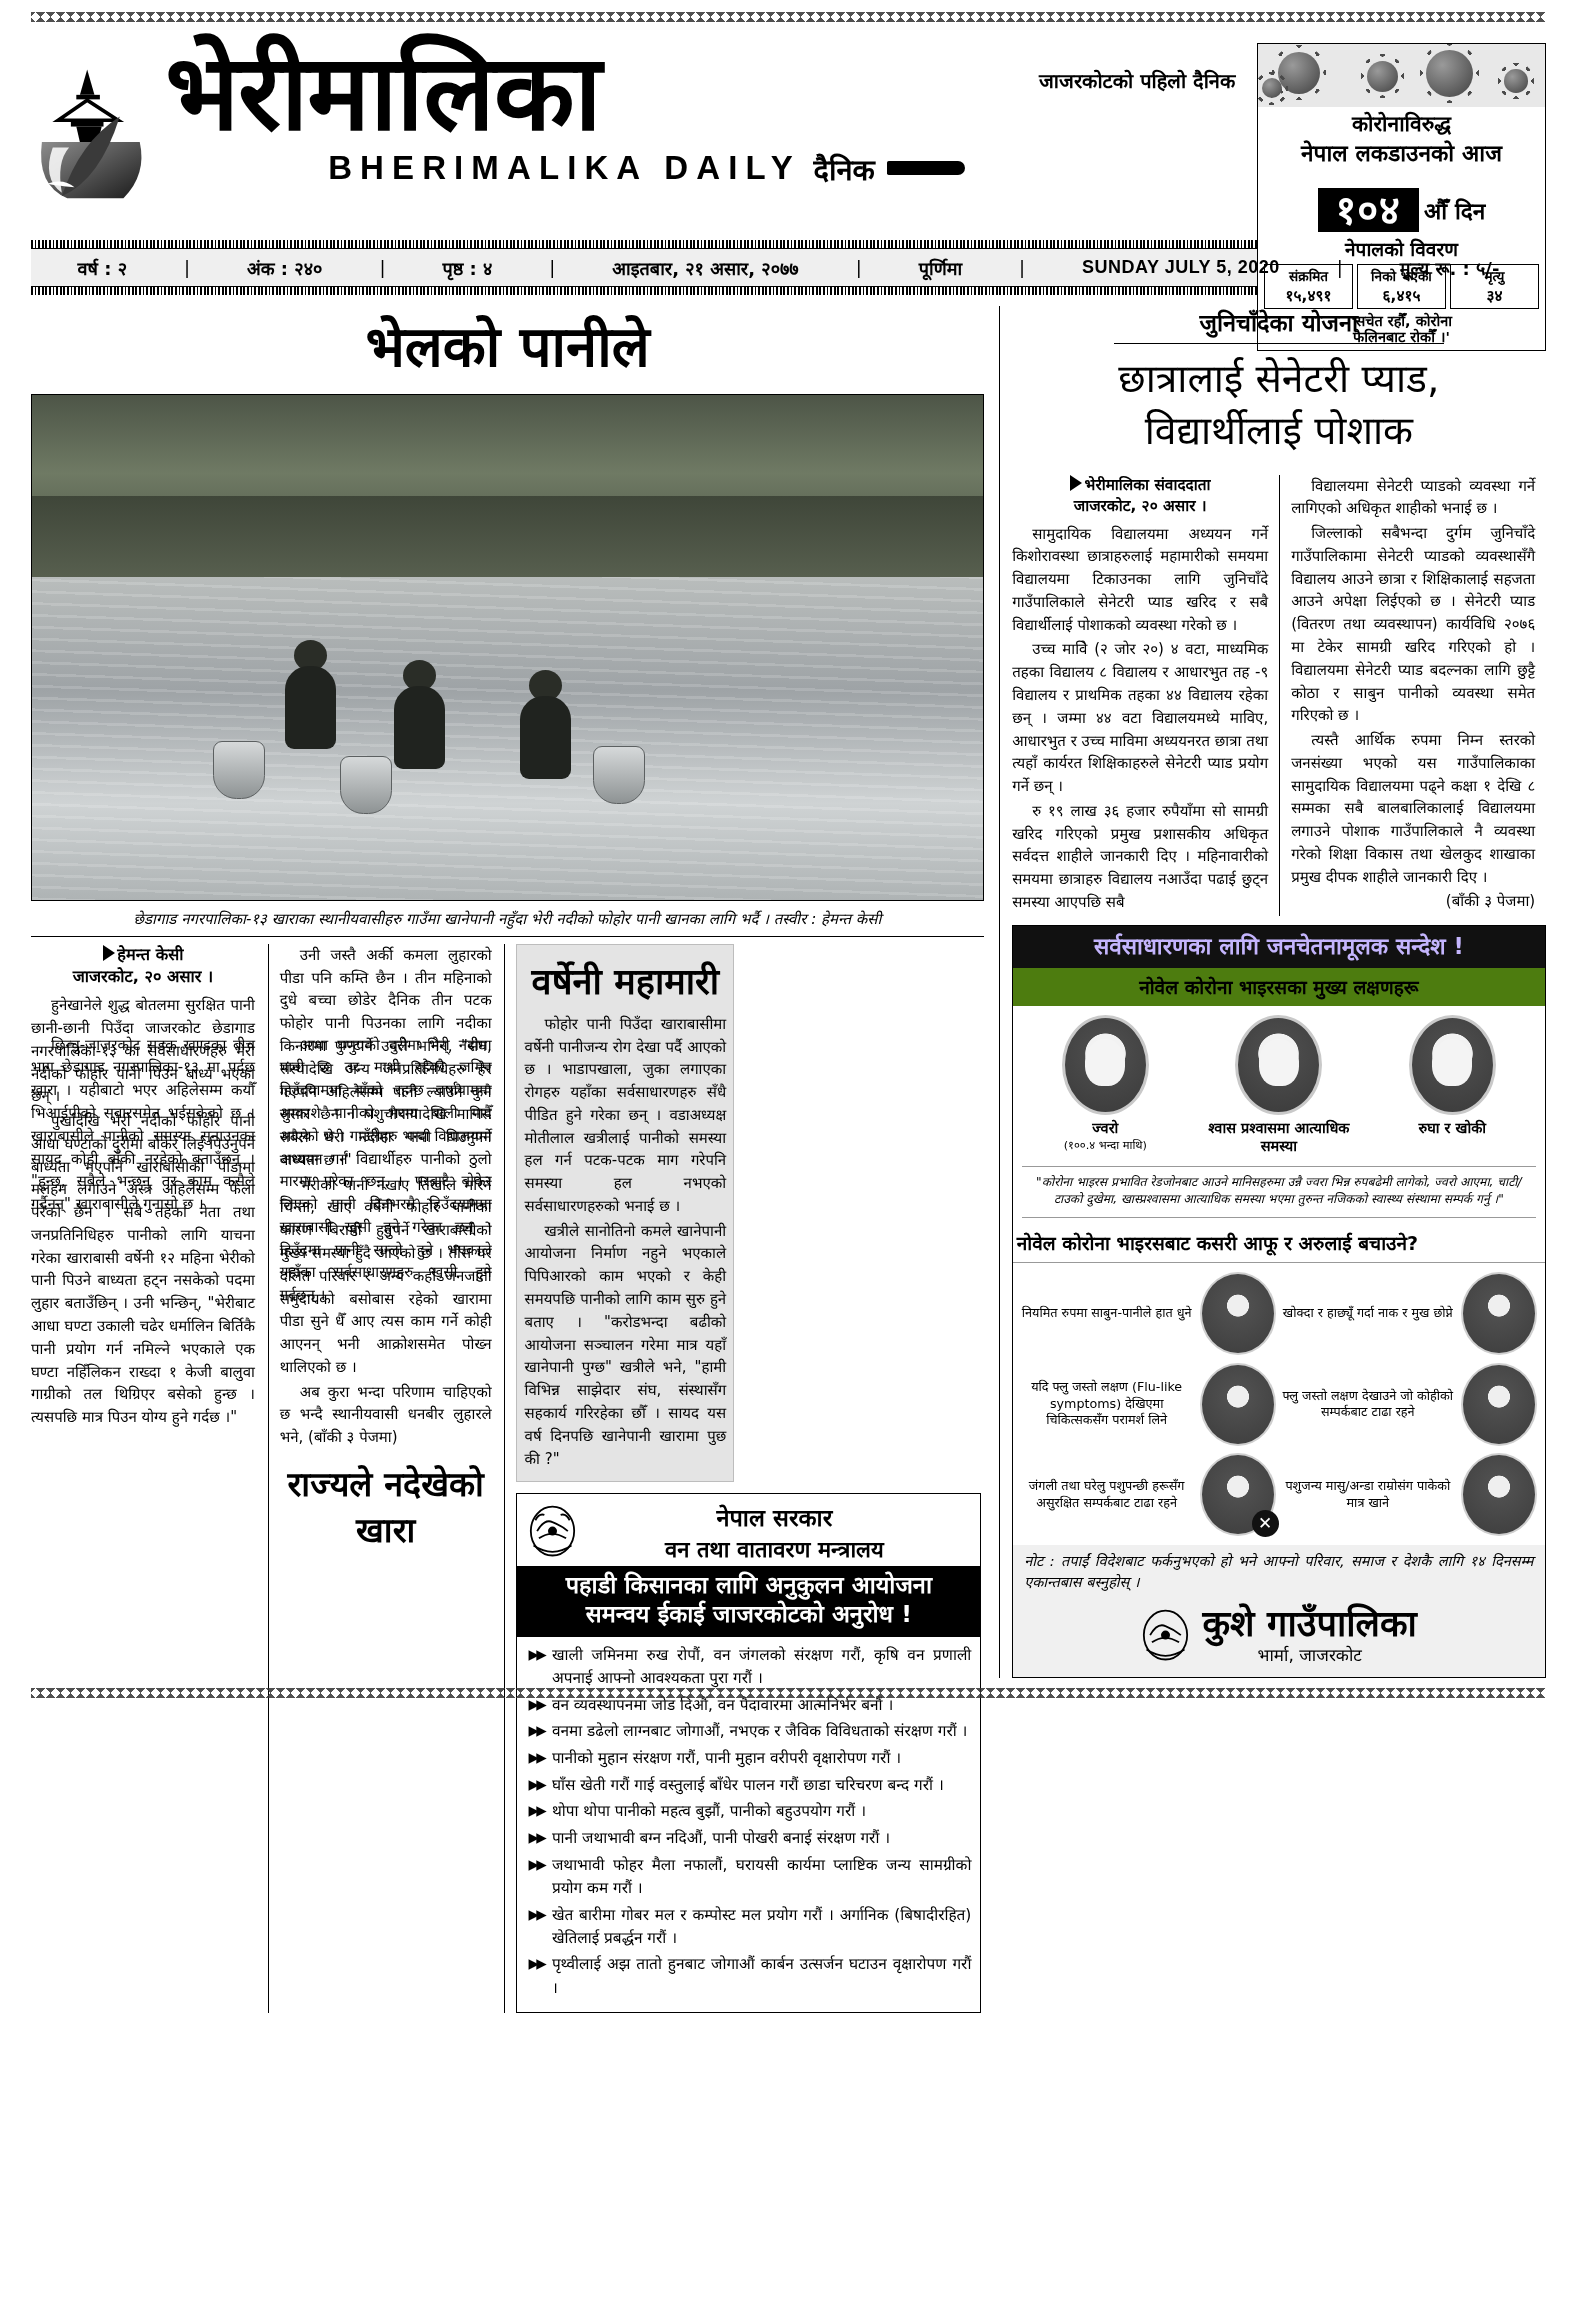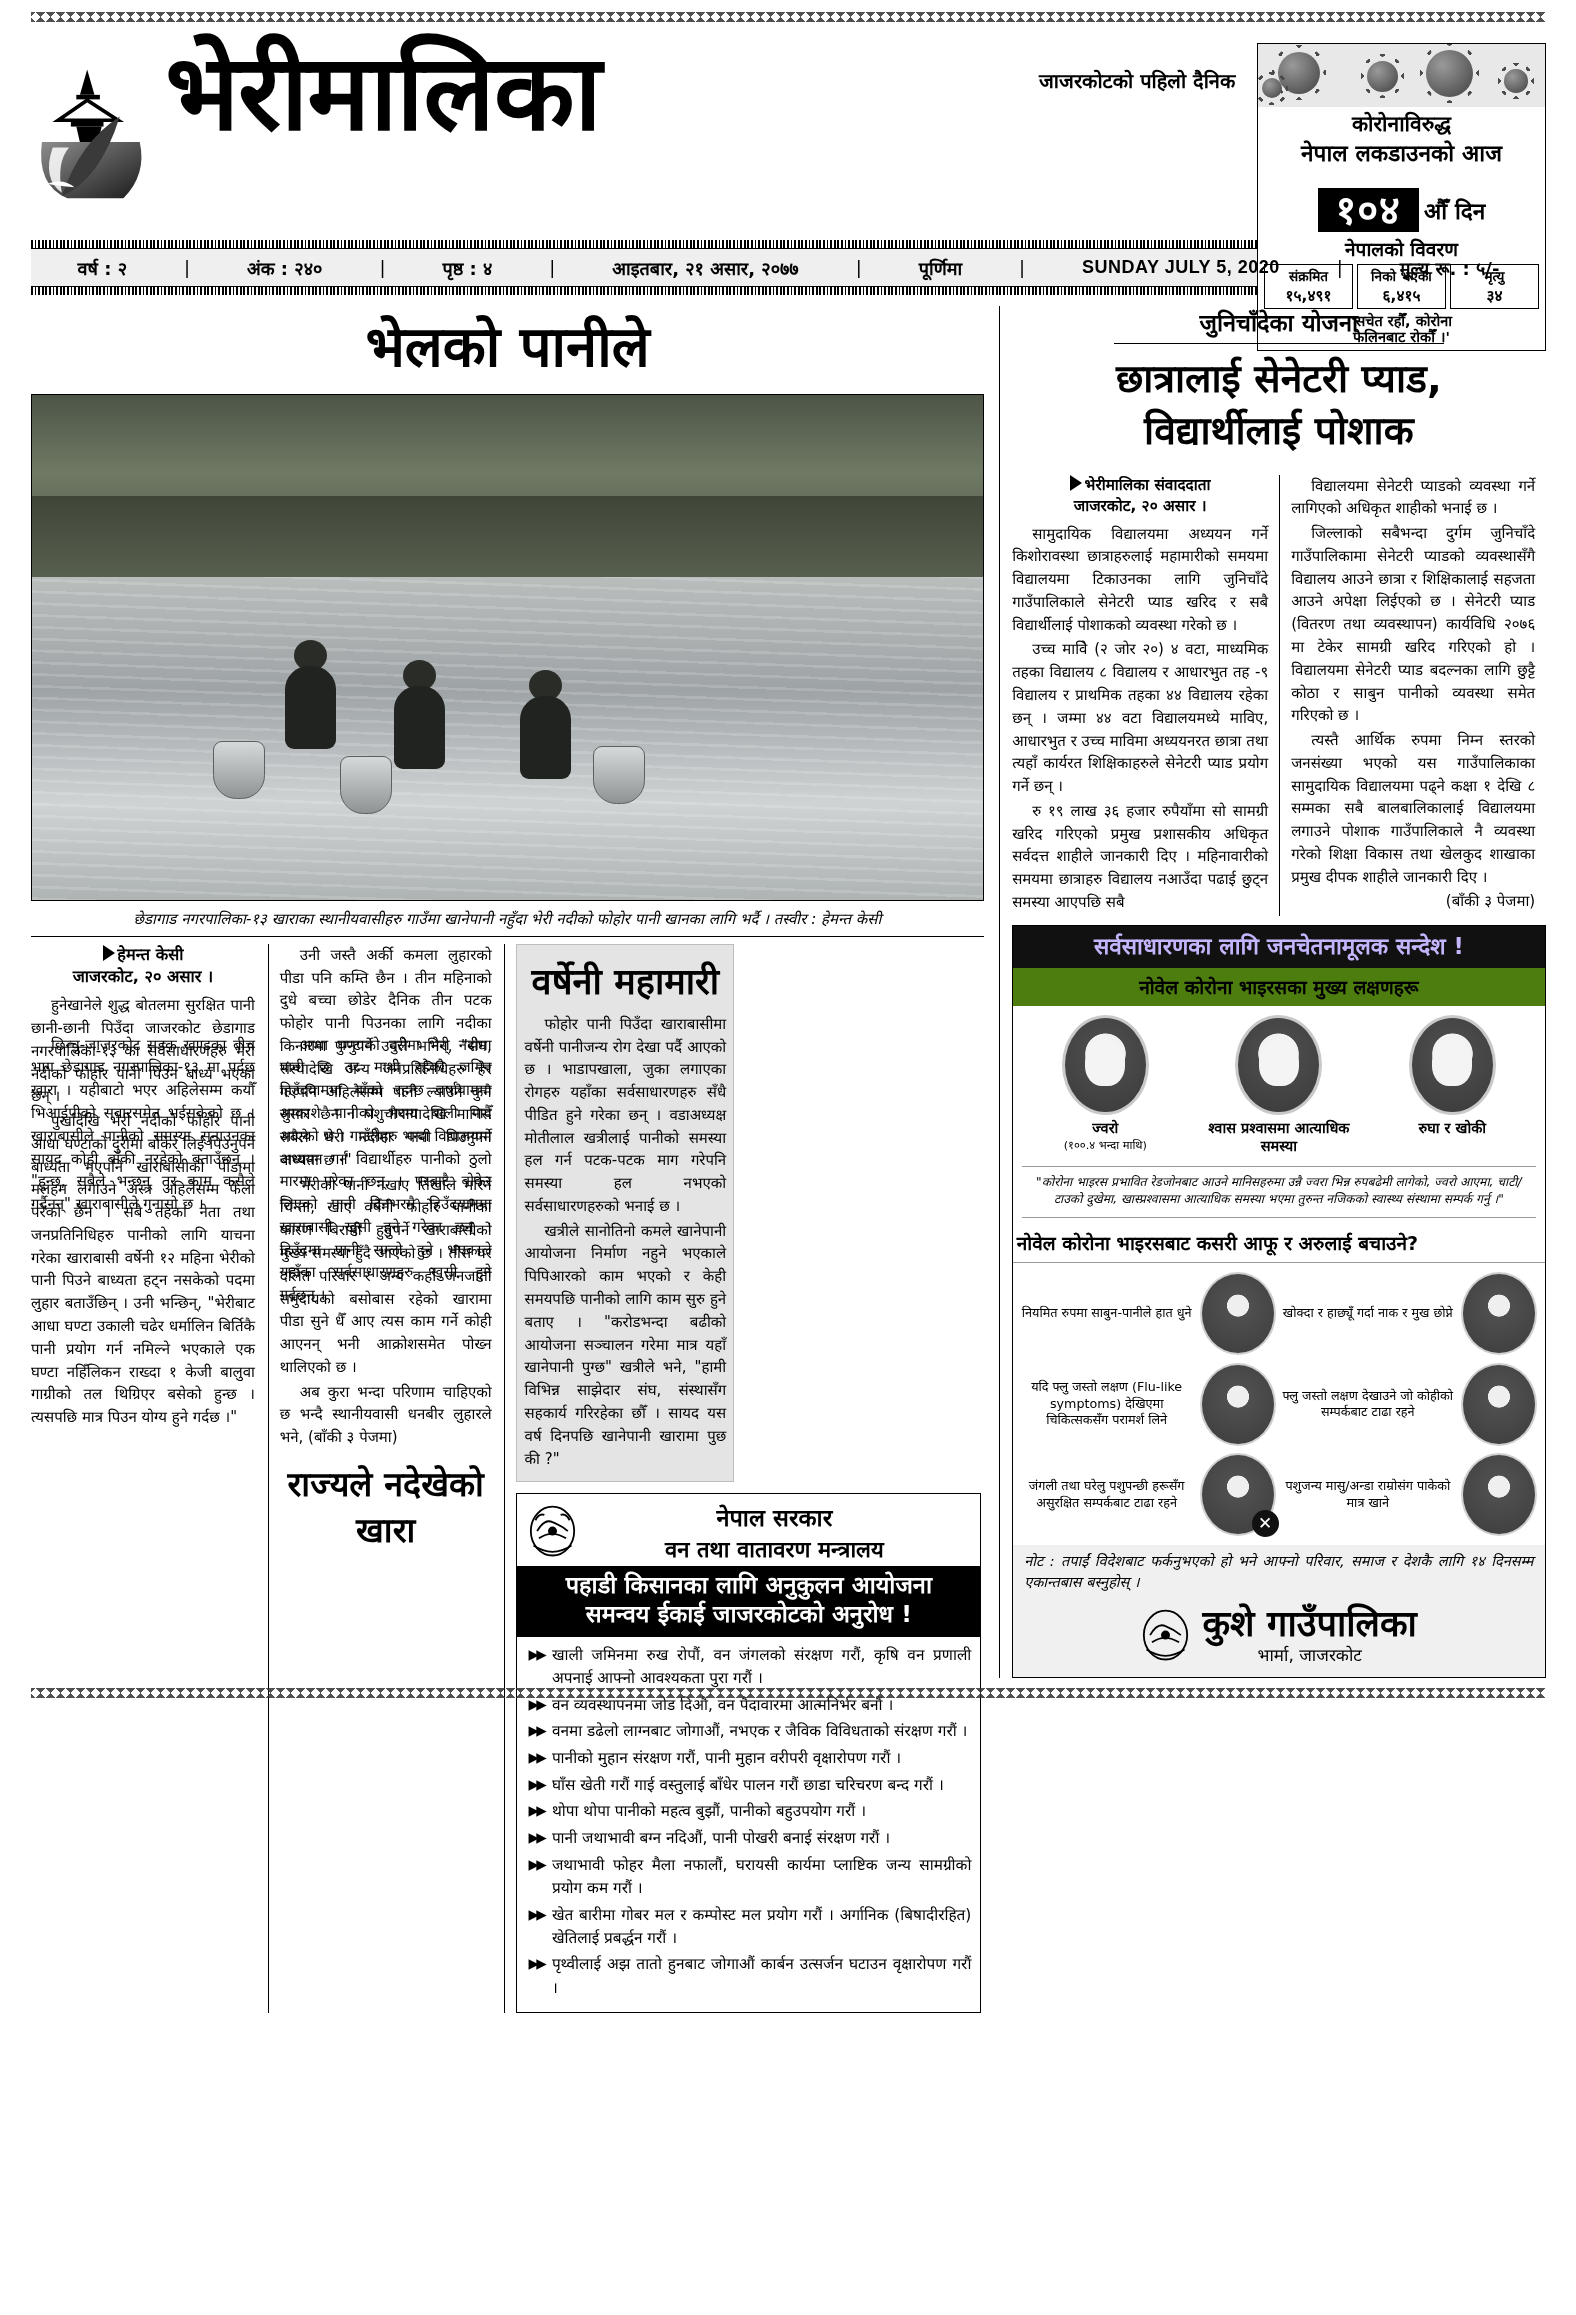--- a/index.html
+++ b/index.html
@@ -113,21 +113,21 @@
   .headline-main {
     font-family:"DejaVu Sans", sans-serif; font-weight:bold;
     font-size:56px; line-height:1.22; text-align:center; padding: 7.2px 0 12.7px 0;
   }
   .kicker {
     text-align:center; font-family:"DejaVu Sans",sans-serif; font-weight:bold;
     font-size:23.5px; padding-bottom:3.6px;
   }
   .kicker-line { border-bottom:1.8px solid #000; width:62%; margin:1.8px auto 9px auto; }
   .headline-right {
-    font-family:"DejaVu Sans",sans-serif; font-weight:bold;
+    font-family:"DejaVu Sans",sans-serif; font-weight:normal;
     font-size:39px; line-height:1.32; text-align:center; padding-bottom:11px;
   }
 
   
   .photo {
     width:100%; height:507px; position:relative; overflow:hidden;
     background: linear-gradient(#6e7468 0 0);
     border: 0.9px solid #000;
   }
   .ph-sky { position:absolute; left:0; right:0; top:0; height:28%;
@@ -266,20 +266,25 @@
         <path d="M12 86 q-6 48 28 62 h62 q26 -26 18 -62 z" fill="url(#lg)"></path>
         <path d="M24 92 q-12 34 10 50 q-6 -34 8 -50 z" fill="#fff" opacity=".85"></path>
         <path d="M98 58 q-44 28 -64 88 q42 -18 64 -88 z" fill="#3a3a3a"></path>
         <path d="M18 132 q18 -6 30 4 q-20 -2 -30 -4 z" fill="#fff"></path>
       </svg>
     </div>
 
     <div class="title-block">
       <div class="tagline-top">जाजरकोटको पहिलो दैनिक</div>
       <div class="paper-name">भेरीमालिका</div>
+      <div class="latin-row">
+        <div class="latin-name">BHERIMALIKA DAILY</div>
+        <div class="daily-badge">दैनिक</div>
+        <div class="badge-bar"></div>
+      </div>
     </div>
 
     <div class="covid-box">
       <div class="virus-strip">
         <span class="virus" style="width:42px;height:42px;left:20px;top:7.2px;"></span>
         <span class="virus" style="width:31px;height:31px;left:109px;top:16.3px;"></span>
         <span class="virus" style="width:47px;height:47px;left:168px;top:5.4px;"></span>
         <span class="virus" style="width:23.5px;height:23.5px;left:246px;top:25px;"></span>
         <span class="virus" style="width:20px;height:20px;left:3.6px;top:34px;"></span>
       </div>

